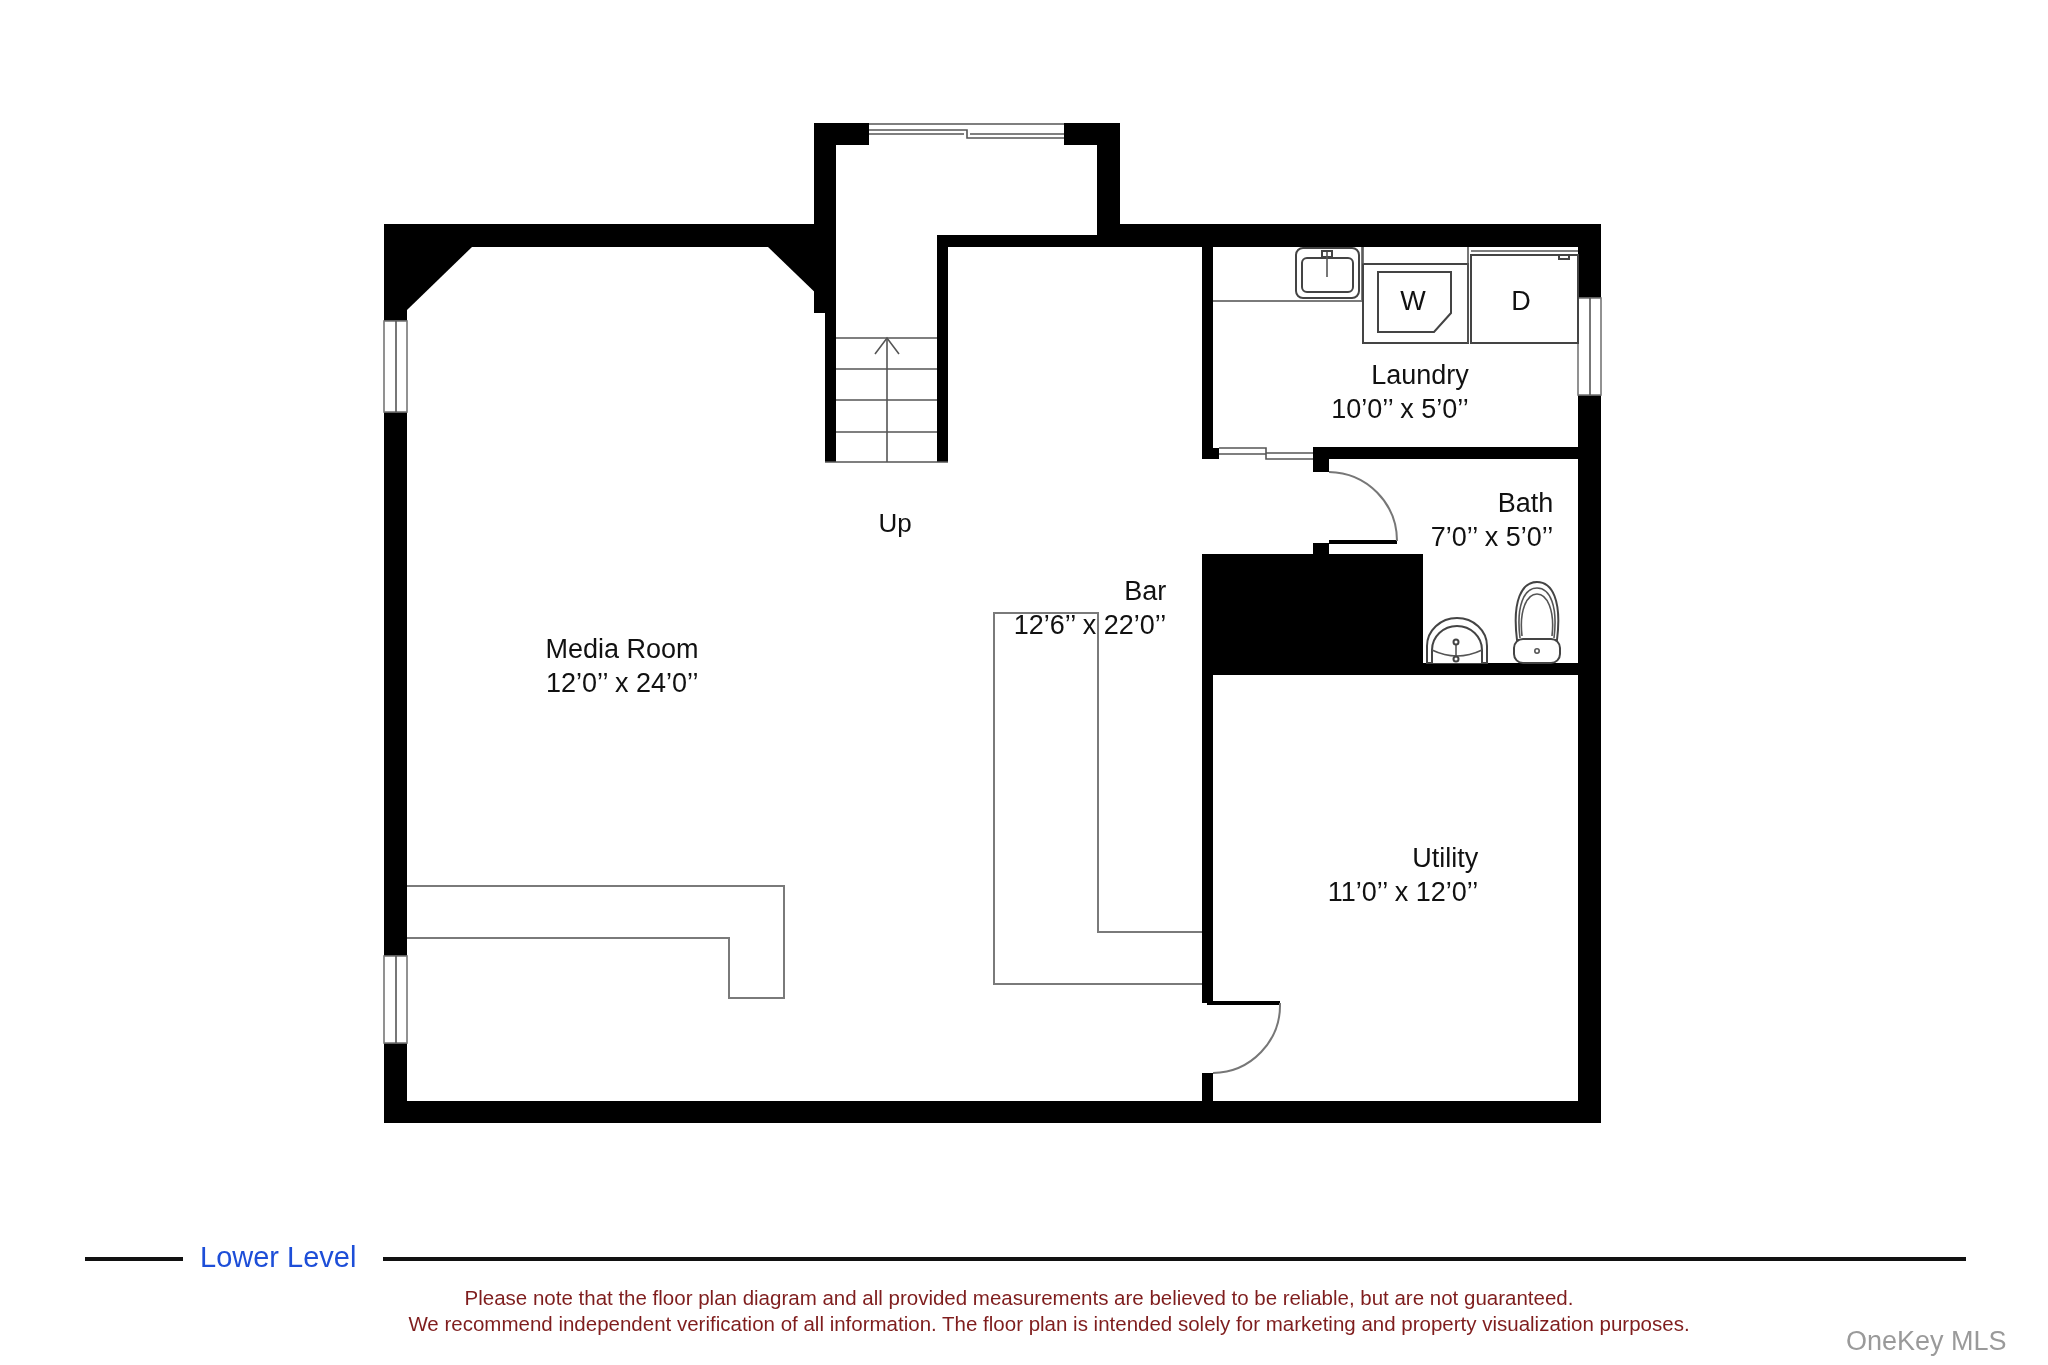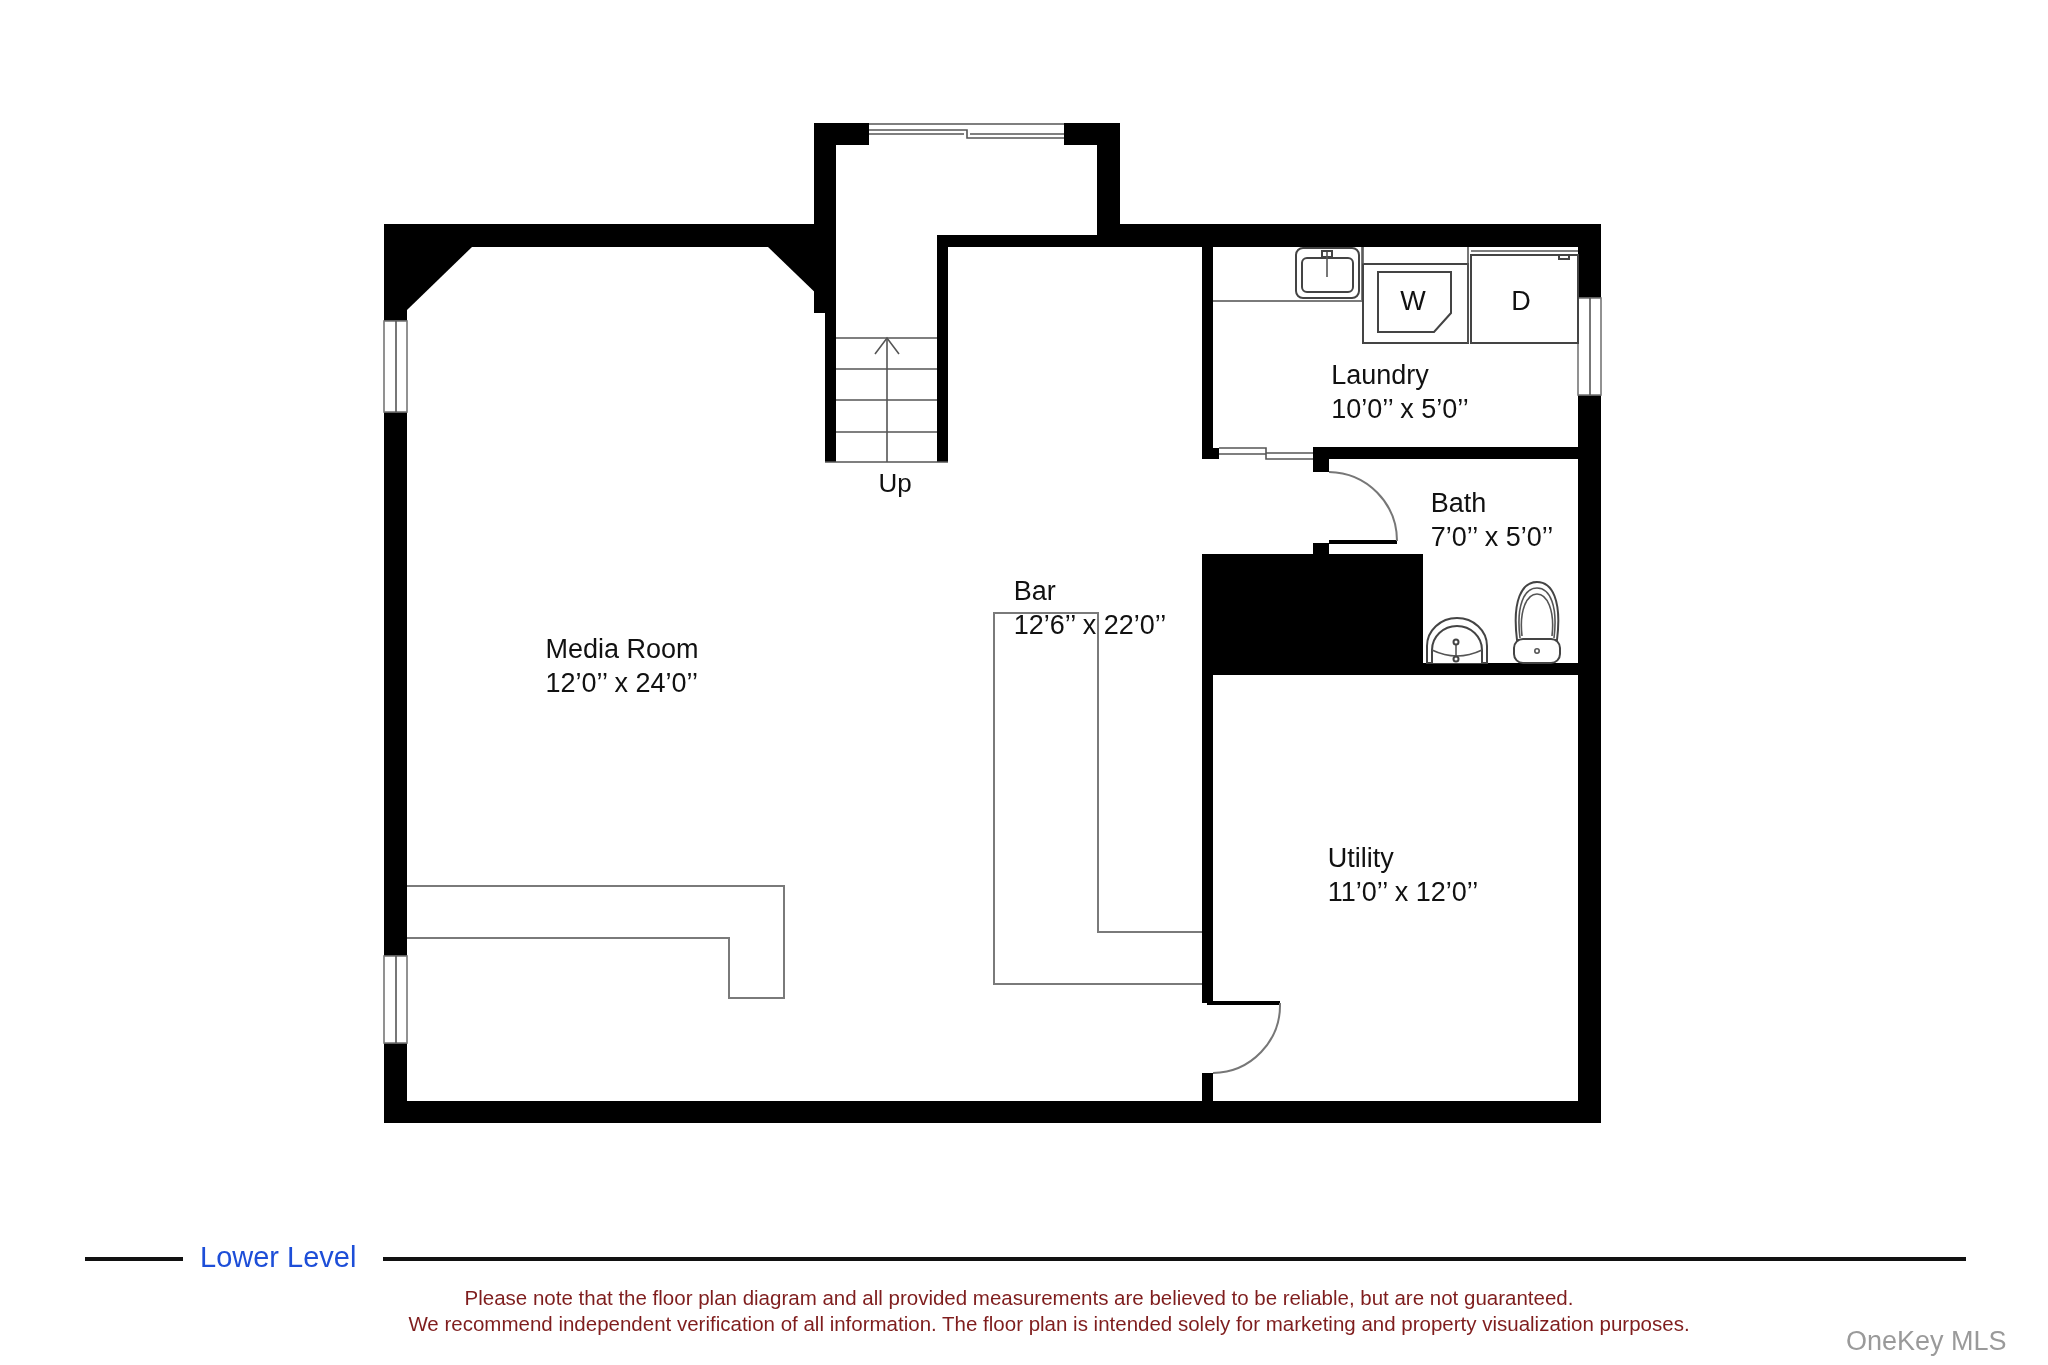--- a/index.html
+++ b/index.html
@@ -4,24 +4,24 @@
   <style>
     html, body { margin: 0; padding: 0; background: #ffffff; }
     body { width: 2048px; height: 1365px; position: relative; overflow: hidden; font-family: "Liberation Sans", "DejaVu Sans", sans-serif; }
     #plan { position: absolute; left: 0; top: 0; width: 2048px; height: 1365px; }
     .wall { fill: #000000; }
     .line { fill: none; stroke: #7a7a7a; stroke-width: 2; }
     .thin { fill: none; stroke: #555555; stroke-width: 1.6; }
     .fixture { fill: #ffffff; stroke: #444444; stroke-width: 2; }
     .win { fill: #ffffff; stroke: #777777; stroke-width: 1.6; }
     .arc { fill: none; stroke: #777777; stroke-width: 2; }
-    .label { position: absolute; transform: translateX(-50%); text-align: left; color: #111111; font-size: 27px; line-height: 34px; white-space: nowrap; }
+    .label { position: absolute; transform: translateX(-50%); text-align: right; color: #111111; font-size: 27px; line-height: 34px; white-space: nowrap; }
     .label .dims { display: block; }
     .fix-letter { position: absolute; transform: translate(-50%, -50%); font-size: 27px; color: #111; }
-    .up-label { position: absolute; transform: translateX(-50%); font-size: 26px; color: #111; }
+    .up-label { position: absolute; transform: translateX(-50%); font-size: 26px; color: #111; margin-top: 40px; }
     .level-line { position: absolute; height: 4px; background: #111111; }
     .level-title { position: absolute; font-size: 29px; color: #1d4ed8; line-height: 34px; }
     .disclaimer { position: absolute; left: 0; width: 2038px; text-align: center; font-size: 20.5px; color: #7f1d1d; line-height: 26px; }
     .watermark { position: absolute; left: 1846px; top: 1326px; font-size: 27px; color: #9a9a9a; text-align: center; }
   </style>
 </head>
 <body>
 
 <svg id="plan" viewBox="0 0 2048 1365" xmlns="http://www.w3.org/2000/svg">
 

